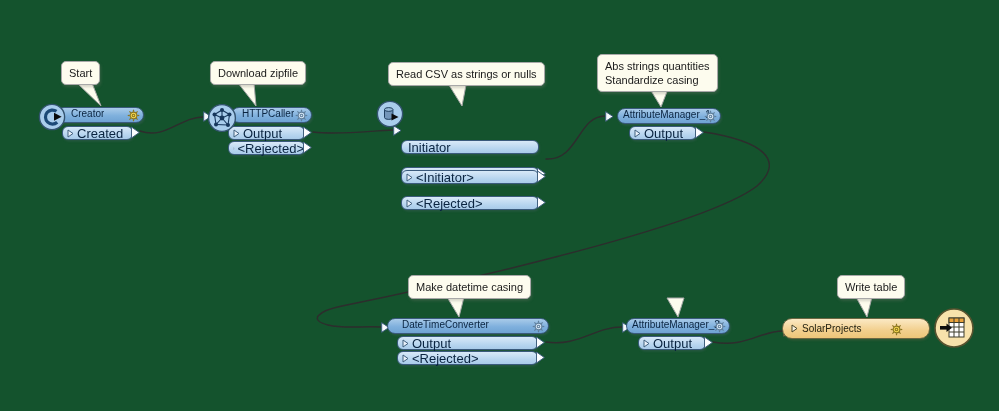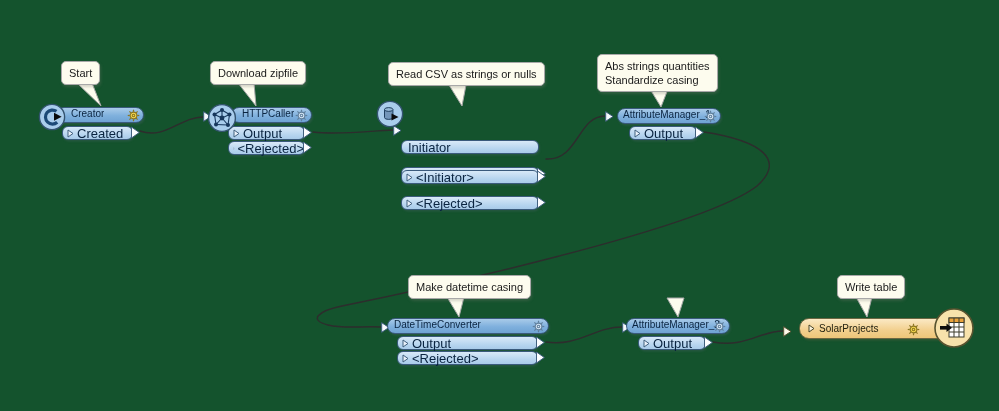--- a/index.html
+++ b/index.html
@@ -239,21 +239,21 @@
       <svg class="outtab" width="9" height="13" viewBox="0 0 9 13">
           <polygon points="0.5,1 8.3,6.5 0.5,12" fill="#fcfdff" stroke="#41607f" stroke-width="1"></polygon>
         </svg>
     </div>
   </div>
 
   <div class="node" style="left:369px;top:315px;width:190px;height:55px">
     <svg class="intab" style="left:12px;top:7px" width="9" height="11" viewBox="0 0 9 11">
         <polygon points="0.7,0.7 8,5.5 0.7,10.3" fill="#f6fafd" stroke="#41607f" stroke-width="1"></polygon>
       </svg>
-    <div class="ntitle" style="left:18px;top:3px;width:162px;padding-left:6px">
+    <div class="ntitle" style="left:18px;top:3px;width:162px;padding-left:14px">
       <span class="tlabel">DateTimeConverter</span>
       <svg class="gear" width="13" height="13" viewBox="0 0 14 14">
         <g stroke="#5f7f9c" stroke-width="1.3">
             <line x1="7" y1="0.8" x2="7" y2="3"></line>
             <line x1="7" y1="11" x2="7" y2="13.2"></line>
             <line x1="0.8" y1="7" x2="3" y2="7"></line>
             <line x1="11" y1="7" x2="13.2" y2="7"></line>
             <line x1="2.6" y1="2.6" x2="4.2" y2="4.2"></line>
             <line x1="9.8" y1="9.8" x2="11.4" y2="11.4"></line>
             <line x1="2.6" y1="11.4" x2="4.2" y2="9.8"></line>
@@ -312,21 +312,21 @@
       <svg class="outtab" width="9" height="13" viewBox="0 0 9 13">
           <polygon points="0.5,1 8.3,6.5 0.5,12" fill="#fcfdff" stroke="#41607f" stroke-width="1"></polygon>
         </svg>
     </div>
   </div>
 
   <div class="node" style="left:775px;top:305px;width:205px;height:48px">
     <svg class="intab" style="left:8px;top:21px" width="9" height="11" viewBox="0 0 9 11">
         <polygon points="0.7,0.7 8,5.5 0.7,10.3" fill="#fdf8ea" stroke="#5a5535" stroke-width="1"></polygon>
       </svg>
-    <div class="wbar" style="left:24px;top:13px;width:148px">
+    <div class="wbar" style="left:7px;top:13px;width:148px">
       <svg width="7" height="9" viewBox="0 0 7 9">
           <polygon points="1,1 6,4.5 1,8" fill="#fbf3dd" stroke="#4a462a" stroke-width="1"></polygon>
         </svg>
       <span class="plabel">SolarProjects</span>
       <svg class="gear" style="position:absolute;right:26px;top:4px" width="13" height="13" viewBox="0 0 14 14">
         <g stroke="#8a7520" stroke-width="1.3">
             <line x1="7" y1="0.8" x2="7" y2="3"></line>
             <line x1="7" y1="11" x2="7" y2="13.2"></line>
             <line x1="0.8" y1="7" x2="3" y2="7"></line>
             <line x1="11" y1="7" x2="13.2" y2="7"></line>

